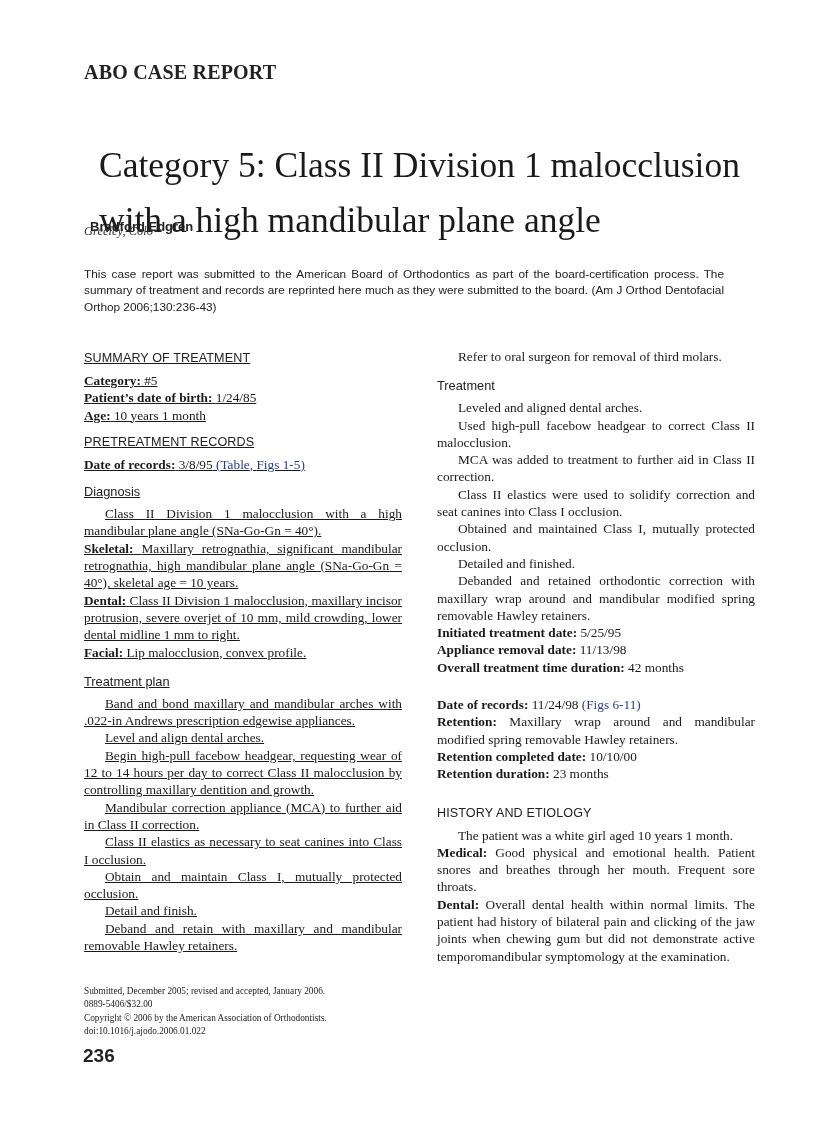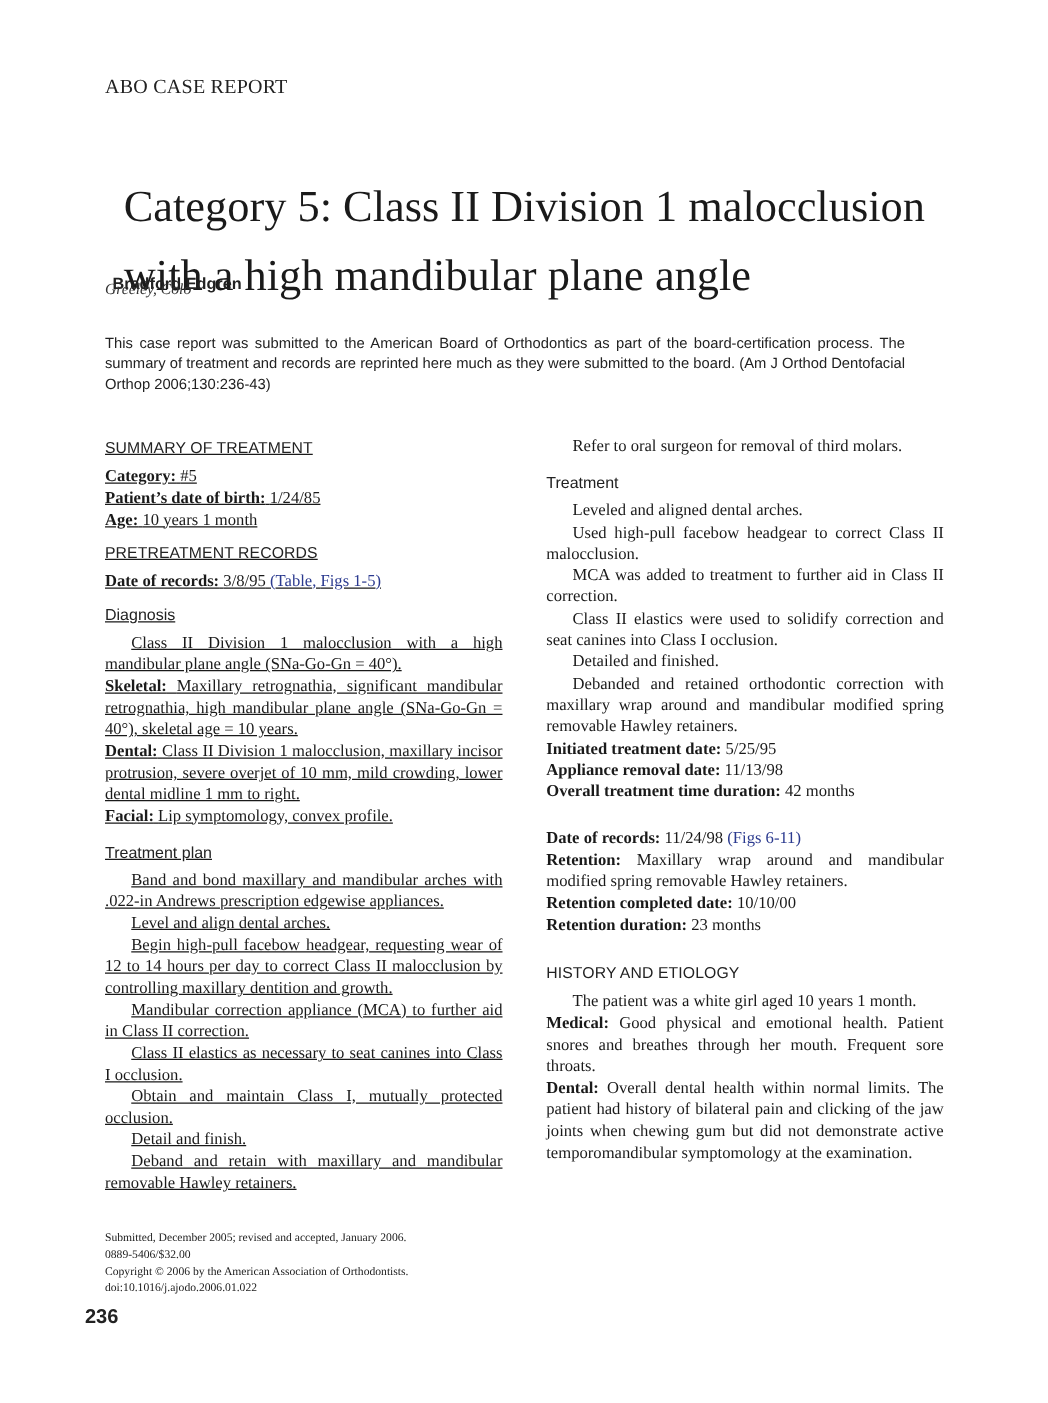--- a/index.html
+++ b/index.html
@@ -1,41 +1,41 @@
 <!DOCTYPE html>
 <html><head>
 <meta charset="utf-8">
 <style>
   html, body { margin: 0; padding: 0; background: #ffffff; }
   body { width: 838px; height: 1122px; position: relative; overflow: hidden; color: #1a1a1a; }
   .serif { font-family: "Liberation Serif", "DejaVu Serif", serif; }
   .sans { font-family: "Liberation Sans", "DejaVu Sans", sans-serif; }
 
-  .running-head { position: absolute; left: 84px; top: 61px; font-size: 16px; letter-spacing: 0.2px; color: #222; }
+  .running-head { position: absolute; left: 84px; top: 61px; font-size: 20px; letter-spacing: 0.2px; color: #222; font-weight: bold; }
   .title { position: absolute; left: 83px; top: 122px; width: 700px; font-size: 35.5px; line-height: 55px; color: #1a1a1a; font-weight: normal; margin: 16px; }
   .author { position: absolute; left: 72px; top: 219px; font-size: 13px; font-weight: bold; color: #222; padding-left: 18px; }
   .affil { position: absolute; left: 84px; top: 224px; font-size: 12.5px; font-style: italic; color: #333; }
   .abstract { position: absolute; left: 84px; top: 266px; width: 640px; font-size: 11.8px; line-height: 16.3px; color: #222; text-align: justify; }
 
   .col { position: absolute; font-size: 13.3px; line-height: 17.3px; color: #1a1a1a; }
   .col-left { left: 84px; top: 348px; width: 318px; text-decoration: underline; }
   .col-right { left: 437px; top: 348px; width: 318px; }
 
   .h1 { font-family: "Liberation Sans", "DejaVu Sans", sans-serif; font-size: 12.6px; font-weight: normal; letter-spacing: 0.1px; color: #222; margin: 0; height: 24px; line-height: 20px; }
   .h2 { font-family: "Liberation Sans", "DejaVu Sans", sans-serif; font-size: 12.8px; color: #222; margin: 0; height: 24px; line-height: 22px; }
   .p { margin: 0; text-align: justify; }
   .ind { text-indent: 21px; }
   .b { font-weight: bold; }
   .link { color: #2b3a8f; }
   .gap8 { height: 8px; }
   .gap10 { height: 10px; }
   .gap20 { height: 20px; }
 
   .footnote { position: absolute; left: 84px; top: 985px; width: 330px; font-size: 9.3px; line-height: 13.4px; color: #222; }
-  .page-num { position: absolute; left: 68px; top: 1045px; font-size: 16px; font-weight: bold; color: #222; }
+  .page-num { position: absolute; left: 83px; top: 1045px; font-size: 19px; font-weight: bold; color: #222; }
 </style>
 </head>
 <body>
 
 <div class="running-head serif">ABO CASE REPORT</div>
 <h1 class="title serif">Category 5: Class II Division 1 malocclusion with a high mandibular plane angle</h1>
 <div class="author sans">Bradford Edgren</div>
 <div class="affil serif">Greeley, Colo</div>
 <div class="abstract sans">This case report was submitted to the American Board of Orthodontics as part of the board-certification process. The summary of treatment and records are reprinted here much as they were submitted to the board. (Am J Orthod Dentofacial Orthop 2006;130:236-43)</div>
 
@@ -45,21 +45,21 @@
   <p class="p"><span class="b">Patient’s date of birth:</span> <span>1/24/85</span></p>
   <p class="p"><span class="b">Age:</span> <span>10 years 1 month</span></p>
   <div class="gap8"></div>
   <div class="h1">PRETREATMENT RECORDS</div>
   <p class="p"><span class="b">Date of records:</span> <span>3/8/95</span> <span class="link">(</span><span class="link">Table</span><span class="link">, </span><span class="link">Figs 1-5</span><span class="link">)</span></p>
   <div class="gap8"></div>
   <div class="h2">Diagnosis</div>
   <p class="p ind">Class II Division 1 malocclusion with a high mandibular plane angle (SNa-Go-Gn = 40°).</p>
   <p class="p"><span class="b">Skeletal:</span> <span>Maxillary retrognathia, significant mandibular retrognathia, high mandibular plane angle (SNa-Go-Gn = 40°), skeletal age = 10 years.</span></p>
   <p class="p"><span class="b">Dental:</span> <span>Class II Division 1 malocclusion, maxillary incisor protrusion, severe overjet of 10 mm, mild crowding, lower dental midline 1 mm to right.</span></p>
-  <p class="p"><span class="b">Facial:</span> <span>Lip symptomology, convex profile.</span></p>
+  <p class="p"><span class="b">Facial:</span> <span>Lip malocclusion, convex profile.</span></p>
   <div class="gap10"></div>
   <div class="h2">Treatment plan</div>
   <p class="p ind">Band and bond maxillary and mandibular arches with .022-in Andrews prescription edgewise appliances.</p>
   <p class="p ind">Level and align dental arches.</p>
   <p class="p ind">Begin high-pull facebow headgear, requesting wear of 12 to 14 hours per day to correct Class II malocclusion by controlling maxillary dentition and growth.</p>
   <p class="p ind">Mandibular correction appliance (MCA) to further aid in Class II correction.</p>
   <p class="p ind">Class II elastics as necessary to seat canines into Class I occlusion.</p>
   <p class="p ind">Obtain and maintain Class I, mutually protected occlusion.</p>
   <p class="p ind">Detail and finish.</p>
   <p class="p ind">Deband and retain with maxillary and mandibular removable Hawley retainers.</p>
@@ -74,20 +74,21 @@
 <div class="page-num sans">236</div>
 
 <div class="col col-right serif">
   <p class="p ind">Refer to oral surgeon for removal of third molars.</p>
   <div class="gap10"></div>
   <div class="h2">Treatment</div>
   <p class="p ind">Leveled and aligned dental arches.</p>
   <p class="p ind">Used high-pull facebow headgear to correct Class II malocclusion.</p>
   <p class="p ind">MCA was added to treatment to further aid in Class II correction.</p>
   <p class="p ind">Class II elastics were used to solidify correction and seat canines into Class I occlusion.</p>
+  <p class="p ind">Obtained and maintained Class I, mutually protected occlusion.</p>
   <p class="p ind">Detailed and finished.</p>
   <p class="p ind">Debanded and retained orthodontic correction with maxillary wrap around and mandibular modified spring removable Hawley retainers.</p>
   <p class="p"><span class="b">Initiated treatment date:</span> <span>5/25/95</span></p>
   <p class="p"><span class="b">Appliance removal date:</span> <span>11/13/98</span></p>
   <p class="p"><span class="b">Overall treatment time duration:</span> <span>42 months</span></p>
   <div class="gap20"></div>
   <p class="p"><span class="b">Date of records:</span> <span>11/24/98</span> <span class="link">(</span><span class="link">Figs 6-11</span><span class="link">)</span></p>
   <p class="p"><span class="b">Retention:</span> <span>Maxillary wrap around and mandibular modified spring removable Hawley retainers.</span></p>
   <p class="p"><span class="b">Retention completed date:</span> <span>10/10/00</span></p>
   <p class="p"><span class="b">Retention duration:</span> <span>23 months</span></p>

